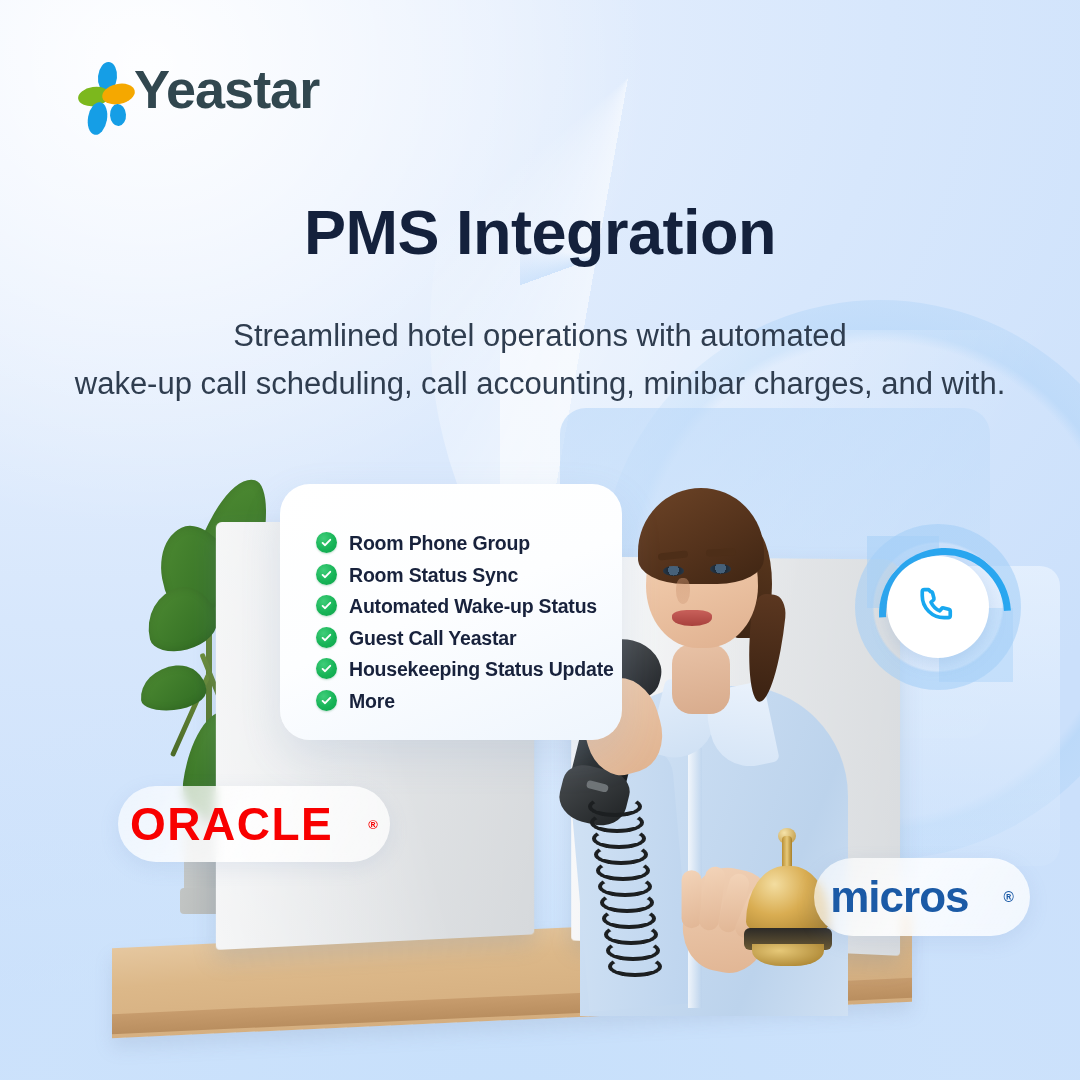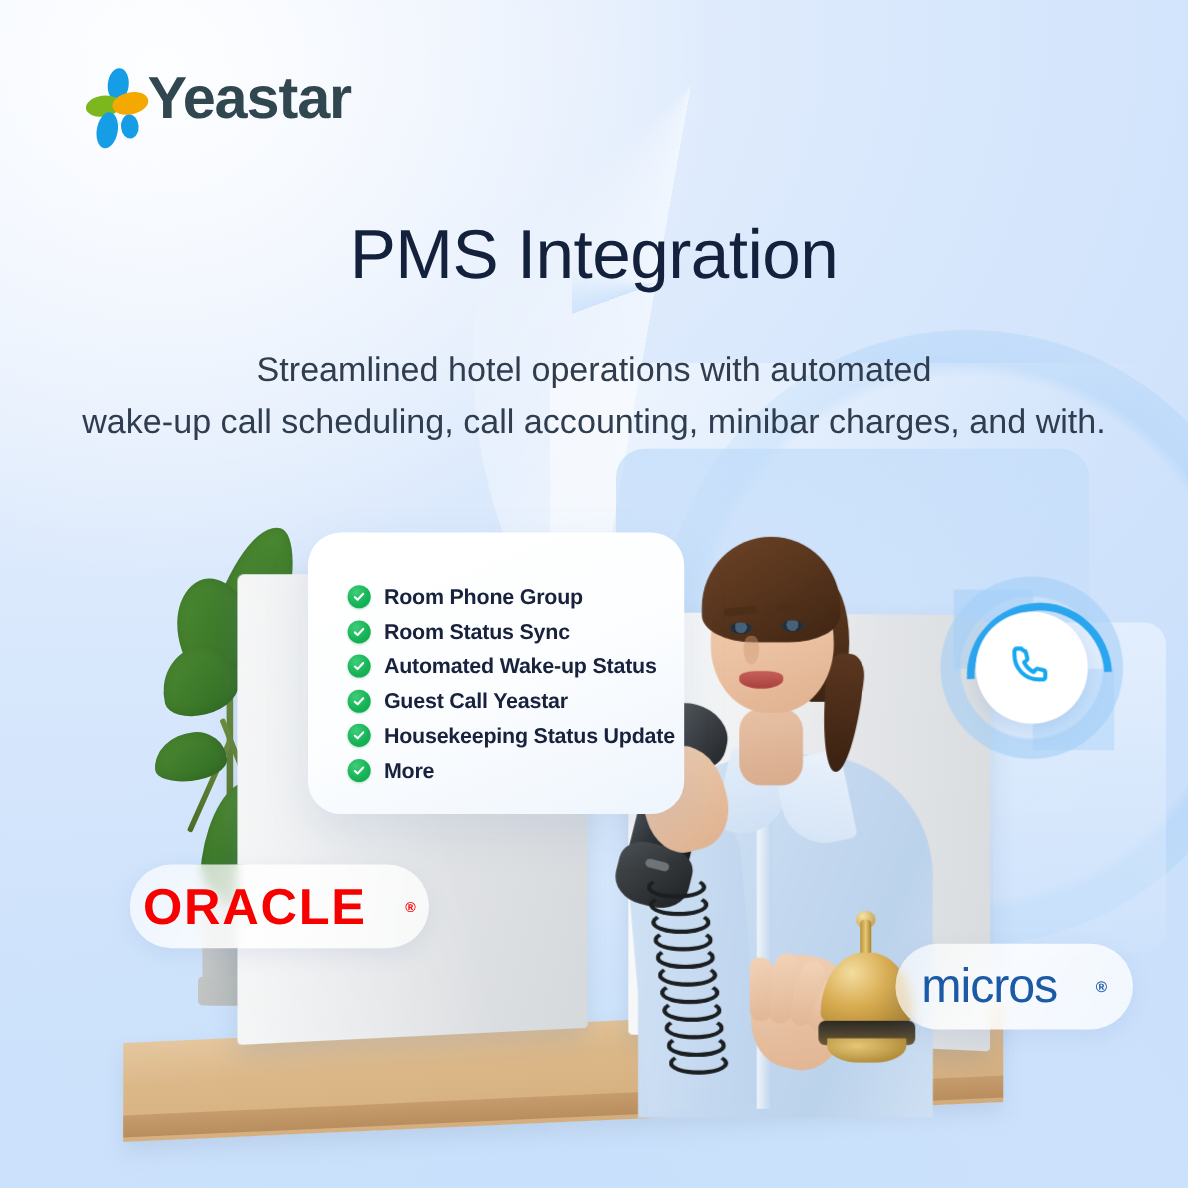--- a/index.html
+++ b/index.html
@@ -50,21 +50,21 @@
   .petal{position:absolute;border-radius:50%;}
   .p-top{width:19px;height:30px;left:20px;top:0px;background:#159ee6;transform:rotate(6deg);}
   .p-left{width:32px;height:19px;left:0px;top:25px;background:#7cb81d;transform:rotate(-8deg);}
   .p-right{width:33px;height:20px;left:24px;top:22px;background:#f5a800;transform:rotate(-12deg);}
   .p-bl{width:19px;height:33px;left:10px;top:40px;background:#159ee6;transform:rotate(10deg);}
   .p-bc{width:16px;height:22px;left:32px;top:42px;background:#159ee6;transform:rotate(-4deg);}
   .logo-word{font-size:54px;font-weight:bold;color:#31474f;letter-spacing:-1px;line-height:1;}
 
   
   .headline{position:absolute;left:0;top:196px;width:1080px;text-align:center;
-    font-size:63px;font-weight:normal;color:#14213c;letter-spacing:-0.5px;}
+    font-size:63px;font-weight:bold;color:#14213c;letter-spacing:-0.5px;}
   .subhead{position:absolute;left:0;top:312px;width:1080px;text-align:center;
     font-size:31px;color:#2f3d4f;line-height:1.54;}
   .subhead span{display:block;}
 
   
   .scene{position:absolute;left:0;top:430px;width:1080px;height:650px;}
 
   
   .desk{position:absolute;left:112px;top:500px;width:800px;height:90px;
     background:linear-gradient(178deg,#e5c79f 0%,#dcb889 34%,#d2ab7c 100%);
@@ -218,21 +218,21 @@
   .pill{position:absolute;display:flex;align-items:center;justify-content:center;
     border-radius:44px;
     background:linear-gradient(120deg,rgba(255,255,255,.62) 0%,rgba(255,255,255,.86) 45%,rgba(255,255,255,.72) 100%);
     box-shadow:0 6px 20px rgba(110,145,190,.14);
     backdrop-filter:blur(5px);gap:35px;}
   .pill-oracle{left:118px;top:786px;width:272px;height:76px;}
   .oracle-text{font-size:46px;font-weight:bold;color:#f80000;letter-spacing:1.5px;
     font-family:"Liberation Sans",sans-serif;}
   .oracle-reg{font-size:13px;vertical-align:super;color:#f80000;font-weight:bold;}
   .pill-micros{left:814px;top:858px;width:216px;height:78px;}
-  .micros-text{font-size:44px;font-weight:normal;color:#1b5aa6;letter-spacing:-1px;}
+  .micros-text{font-size:44px;font-weight:bold;color:#1b5aa6;letter-spacing:-1px;}
   .micros-reg{font-size:14px;vertical-align:super;color:#1b5aa6;font-weight:bold;}
 </style>
 </head>
 <body>
 
 <div id="stage">
 
   <div class="bg-base"></div>
   <div class="bg-glow-tl"></div>
   <div class="bg-ray r1"></div>

